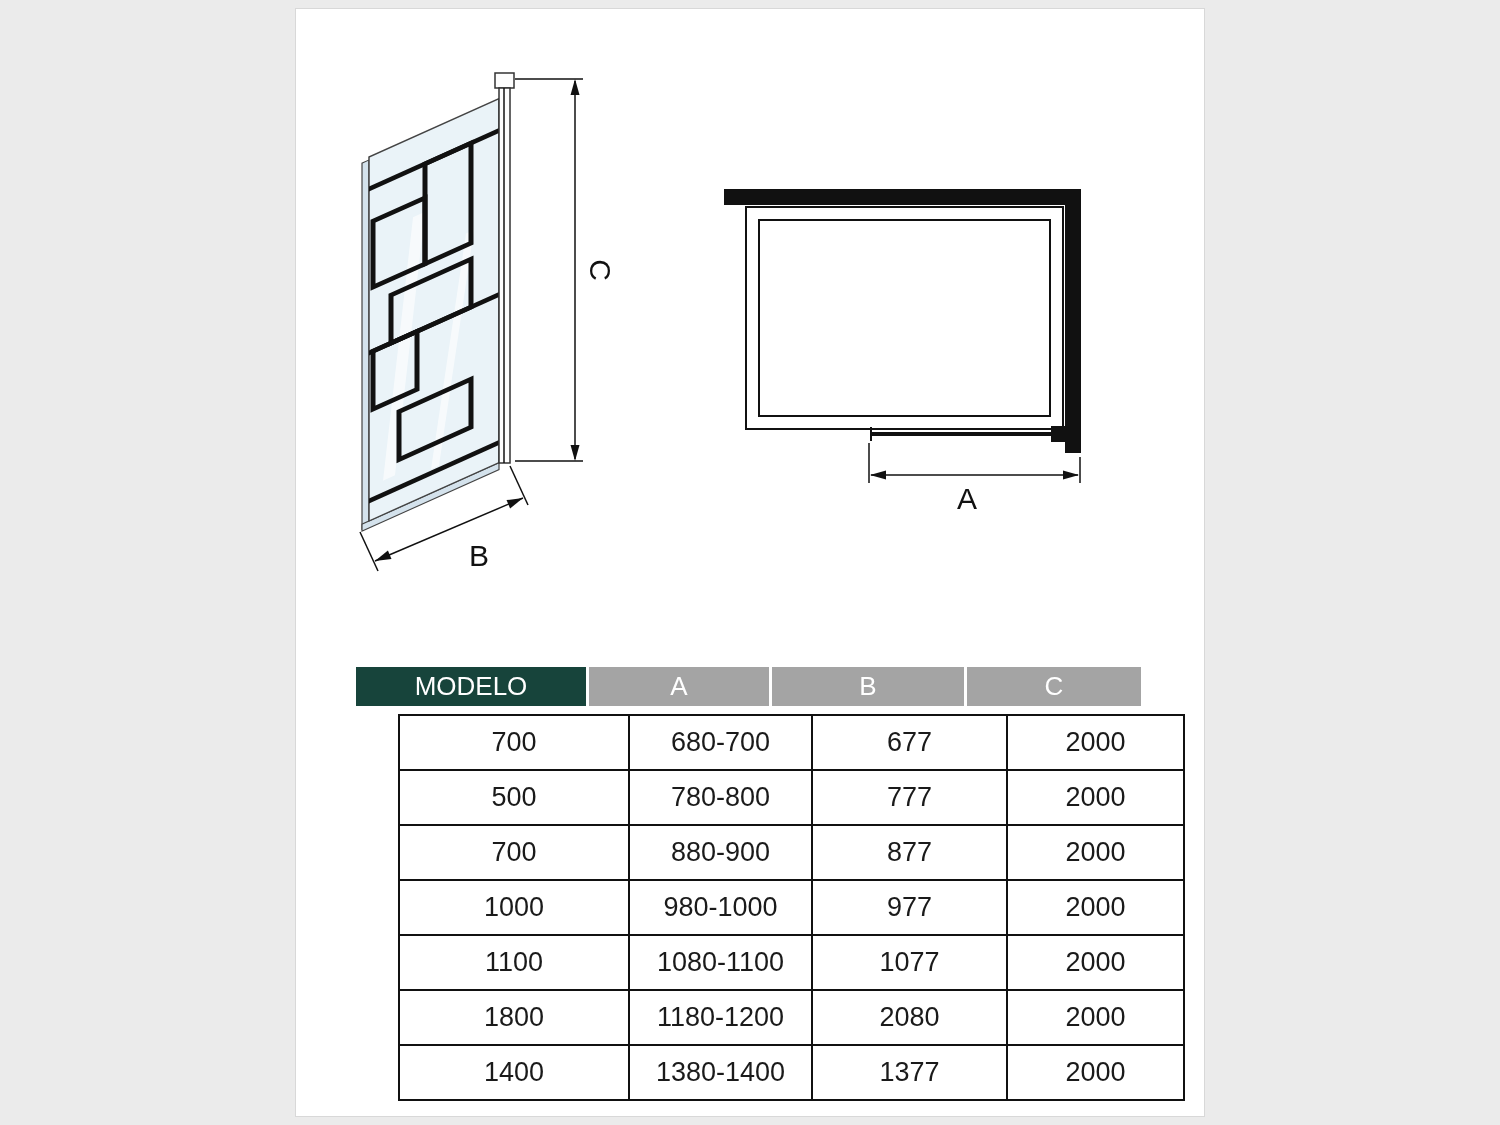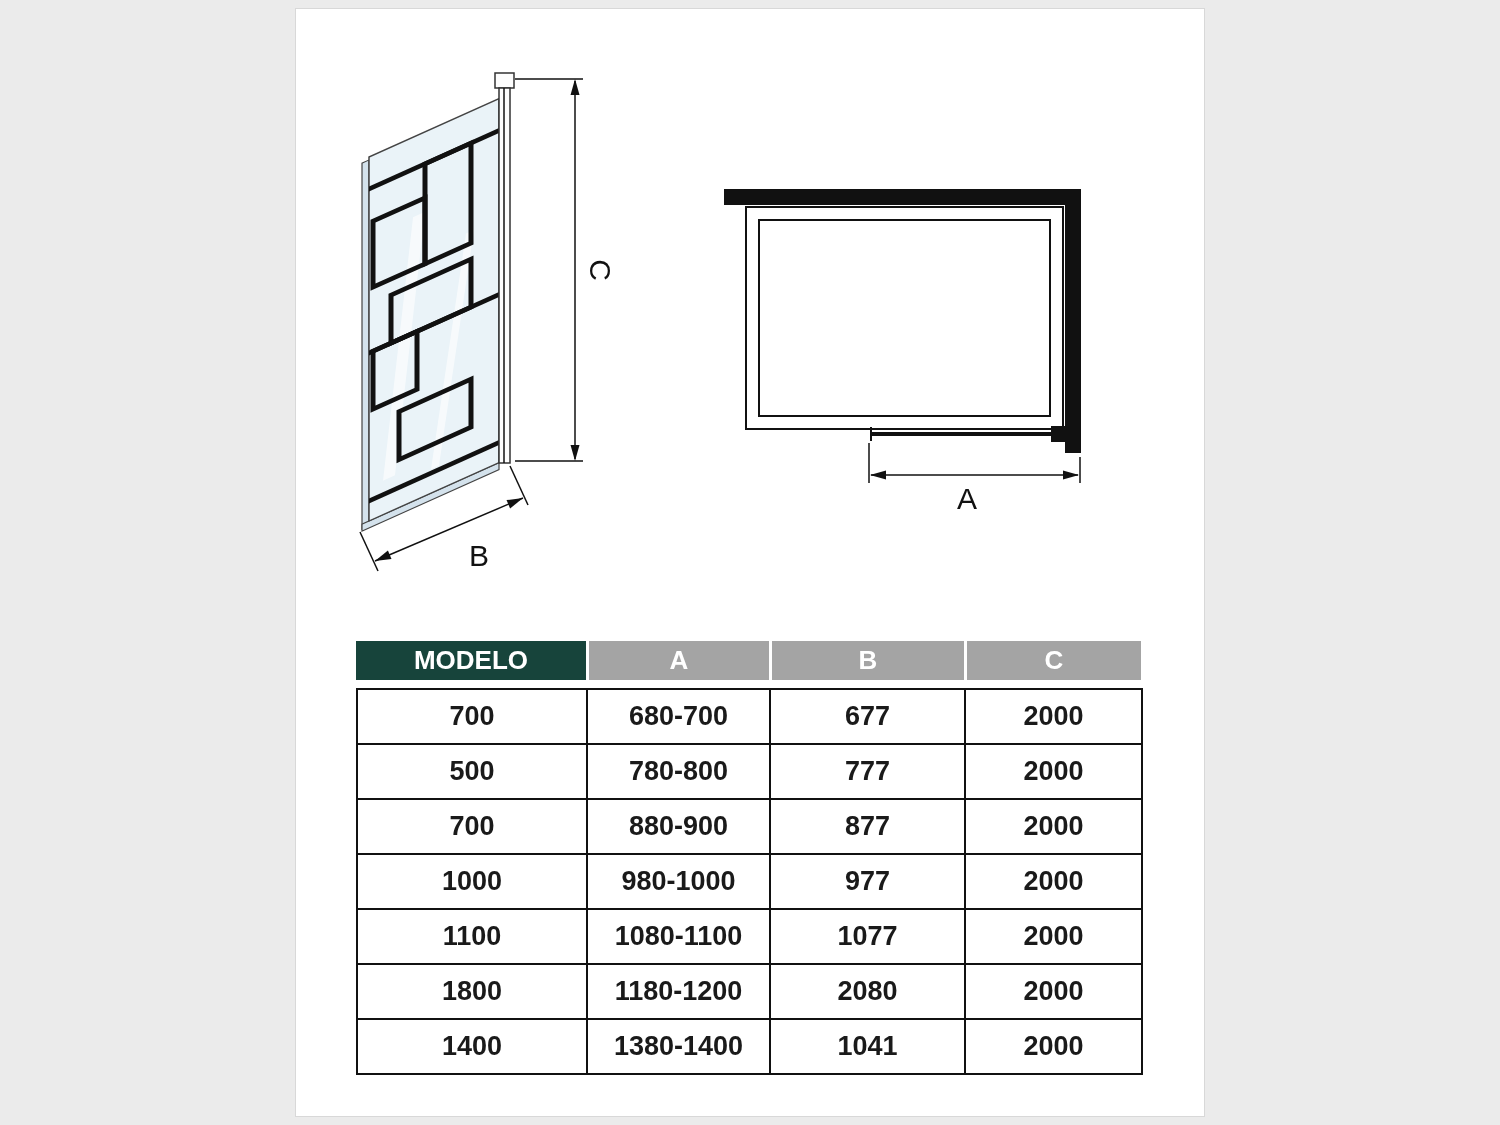--- a/index.html
+++ b/index.html
@@ -21,32 +21,32 @@
   .thin { stroke-width: 1.5; }
   .med  { stroke-width: 2; }
   .thick{ stroke-width: 5; }
   .solid{ fill: var(--line, #111); stroke: none; }
   .glass-face { fill: var(--glass, #eaf3f8); stroke: #444; stroke-width: 1.5; }
   .glass-edge { fill: #d4e2ec; stroke: #444; stroke-width: 1.2; }
   .streak { fill: rgba(255,255,255,0.6); }
   .profile { fill: #fdfdfd; stroke: #333; stroke-width: 1.5; }
   .dim-text { font-size: 30px; fill: var(--line, #111); font-family: "Liberation Sans", sans-serif; }
 
-  .spec-table { position: absolute; left: 60px; top: 632px; width: 785px; font-weight: bold; }
+  .spec-table { position: absolute; left: 60px; top: 658px; width: 785px; }
   .spec-head { display: flex; height: 39px; }
   .spec-head .hc {
     display: flex; align-items: center; justify-content: center;
     color: var(--header_text, #fff); font-size: 26px;
   }
   .hc-model { width: 230px; background: var(--model_bg, #17443b); }
   .hc-a { width: 183px; }
   .hc-b { width: 195px; }
   .hc-c { width: 177px; }
   .hc-gray { background: var(--abc_bg, #a4a4a4); border-left: 3px solid #fff; }
-  table.spec { border-collapse: collapse; table-layout: fixed; width: 785px; margin-top: 8px; }
+  table.spec { border-collapse: collapse; table-layout: fixed; width: 785px; margin-top: 8px; margin-left: 42px; }
   table.spec td {
     border: 2px solid var(--line, #111);
     height: 55px; text-align: center; vertical-align: middle;
     font-size: 27px; color: var(--body_text, #1a1a1a); background: #fff;
   }
 </style>
 </head>
 <body>
 
 <div class="sheet">
@@ -167,20 +167,20 @@
         </tr>
         <tr>
           <td>1800</td>
           <td>1180-1200</td>
           <td>2080</td>
           <td>2000</td>
         </tr>
         <tr>
           <td>1400</td>
           <td>1380-1400</td>
-          <td>1041</td>
+          <td>1377</td>
           <td>2000</td>
         </tr>
       </tbody>
     </table>
   </div>
 
 </div>
 
 </body></html>

